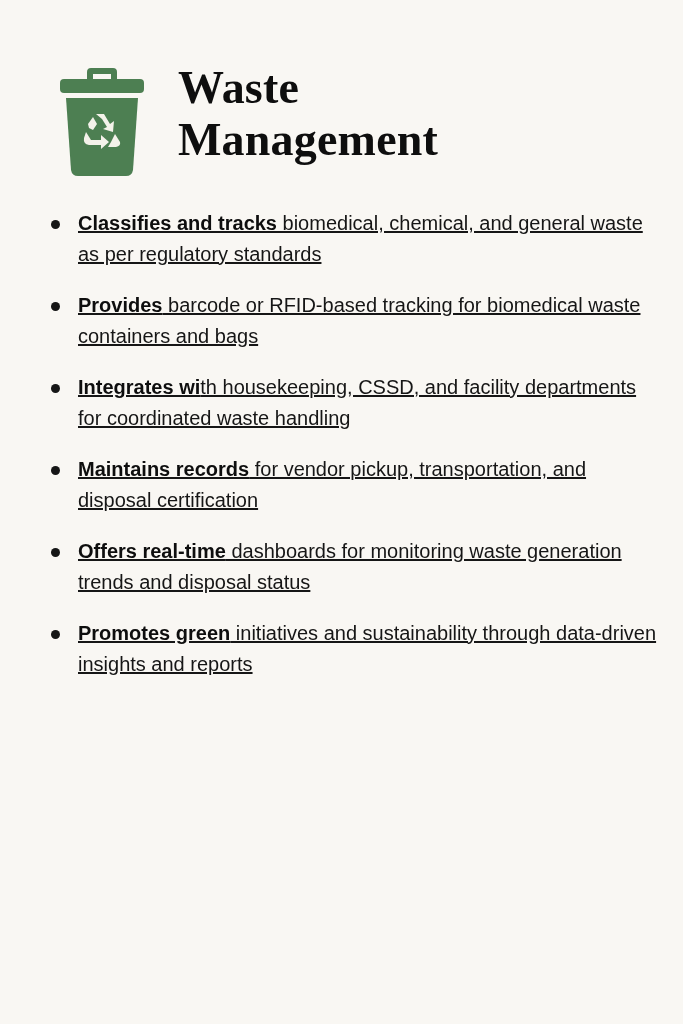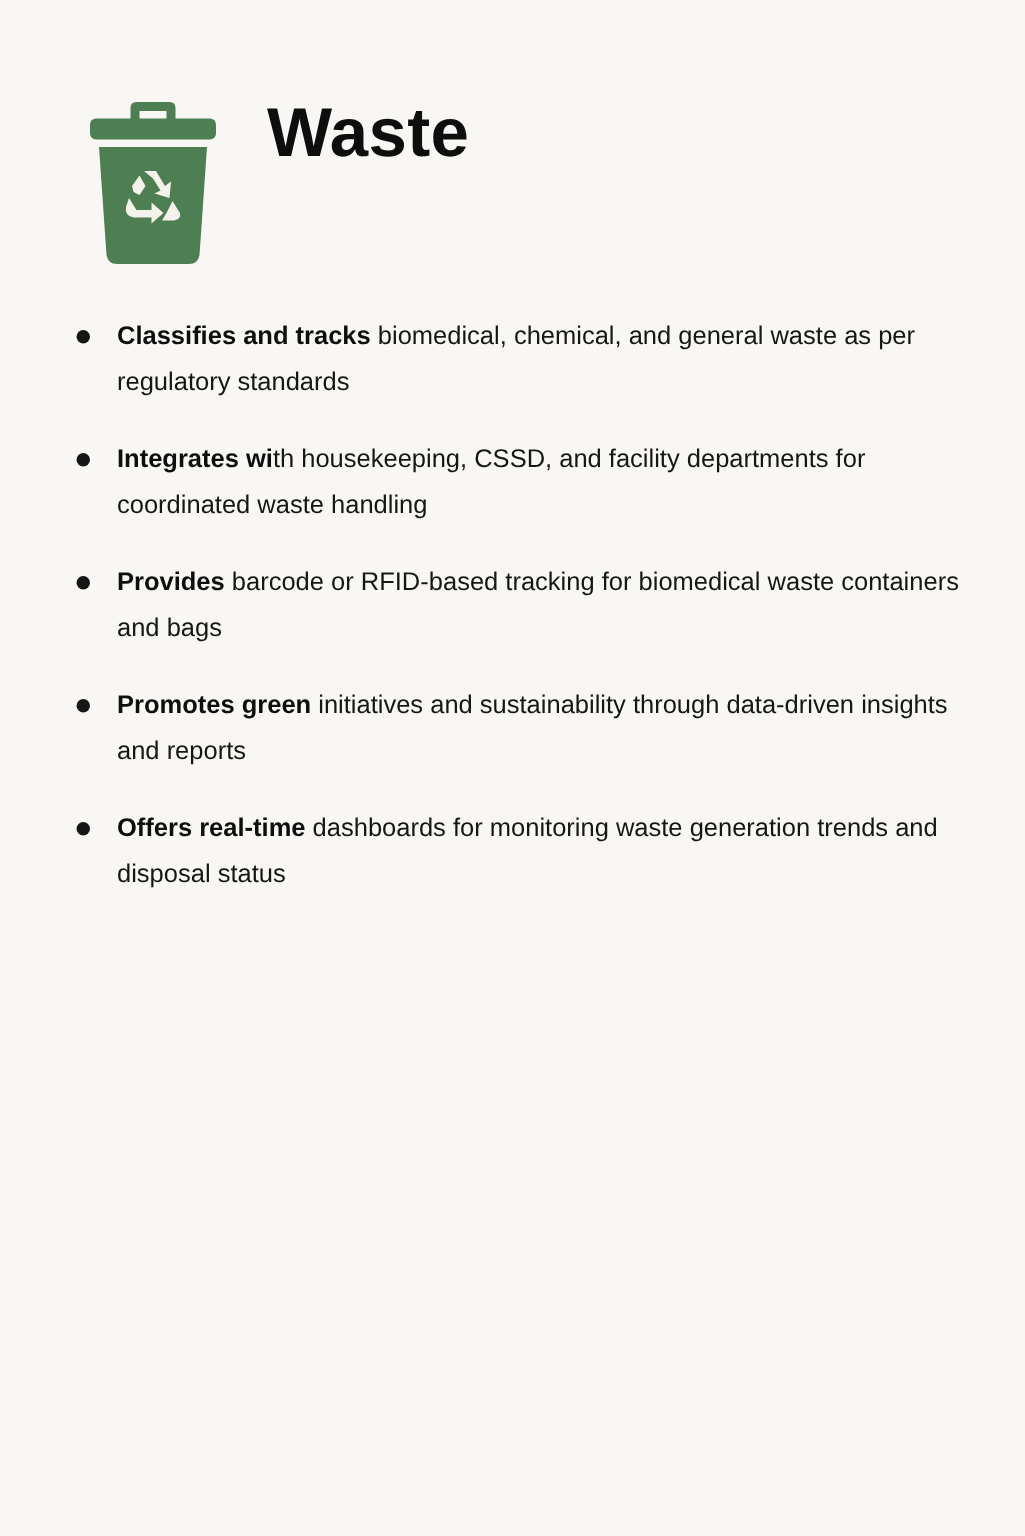--- a/index.html
+++ b/index.html
@@ -28,37 +28,38 @@
       margin-top: 4px;
     }
     .title {
       margin-left: 32px;
       font-size: 46px;
       font-weight: 700;
       line-height: 52px;
       letter-spacing: 0.2px;
       color: #0e0e0e;
     }
-    .title span { display: block; }
+    .title span { display: block; font-family: Liberation Serif, serif; }
     .list {
       position: absolute;
       left: 48px;
       top: 208px;
       width: 610px;
       margin: 0;
       padding: 0;
       list-style: none;
     }
     .list li {
       position: relative;
       padding-left: 30px;
-      font-size: 17px;
+      font-size: 20px;
       line-height: 31px;
       margin-bottom: 20px;
       color: #161616;
+      text-decoration: underline;
     }
     .list li .bullet {
       position: absolute;
       left: 3px;
       top: 12px;
       width: 9px;
       height: 9px;
       border-radius: 50%;
       background: #161616;
     }
@@ -83,22 +84,24 @@
       <g fill="#f4f2ea">
         <path d="M38 48 L46 48 L52 58 L56 55 L55 66 L45 63 L49 61 L44 53 Z"></path>
         <path d="M35 51 L39 58 L35 64 L31 62 L30 58 Z"></path>
         <path d="M28 66 L33 74 L43 74 L43 69 L51 76 L43 83 L43 79 L31 79 Q25 78 26 72 Z"></path>
         <path d="M57 68 L62 76 Q63 80 58 81 L50 81 L53 76 Z"></path>
       </g>
     </svg>
   </div>
   <div class="title">
     <span>Waste</span>
+    <span>Management</span>
   </div>
 </div>
 
 <ul class="list">
   <li><span class="bullet"></span><b>Classifies and tracks</b><span> biomedical, chemical, and general waste as per regulatory standards</span></li>
+  <li><span class="bullet"></span><b>Provides</b><span> barcode or RFID-based tracking for biomedical waste containers and bags</span></li>
   <li><span class="bullet"></span><b>Integrates wi</b><span>th housekeeping, CSSD, and facility departments for coordinated waste handling</span></li>
-  <li><span class="bullet"></span><b>Provides</b><span> barcode or RFID-based tracking for biomedical waste containers and bags</span></li>
+  <li><span class="bullet"></span><b>Maintains records</b><span> for vendor pickup, transportation, and disposal certification</span></li>
+  <li><span class="bullet"></span><b>Offers real-time</b><span> dashboards for monitoring waste generation trends and disposal status</span></li>
   <li><span class="bullet"></span><b>Promotes green</b><span> initiatives and sustainability through data-driven insights and reports</span></li>
-  <li><span class="bullet"></span><b>Offers real-time</b><span> dashboards for monitoring waste generation trends and disposal status</span></li>
 </ul>
 
 </body></html>

